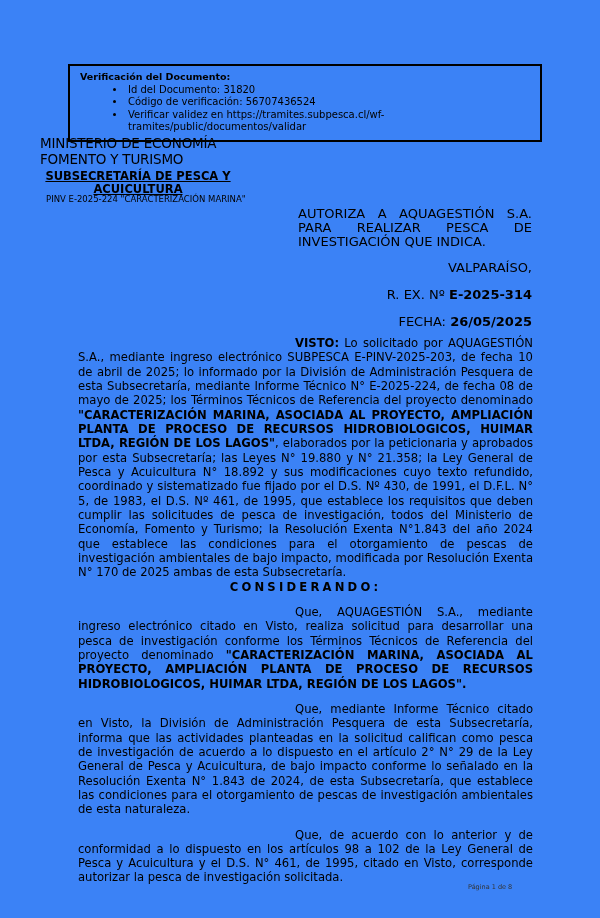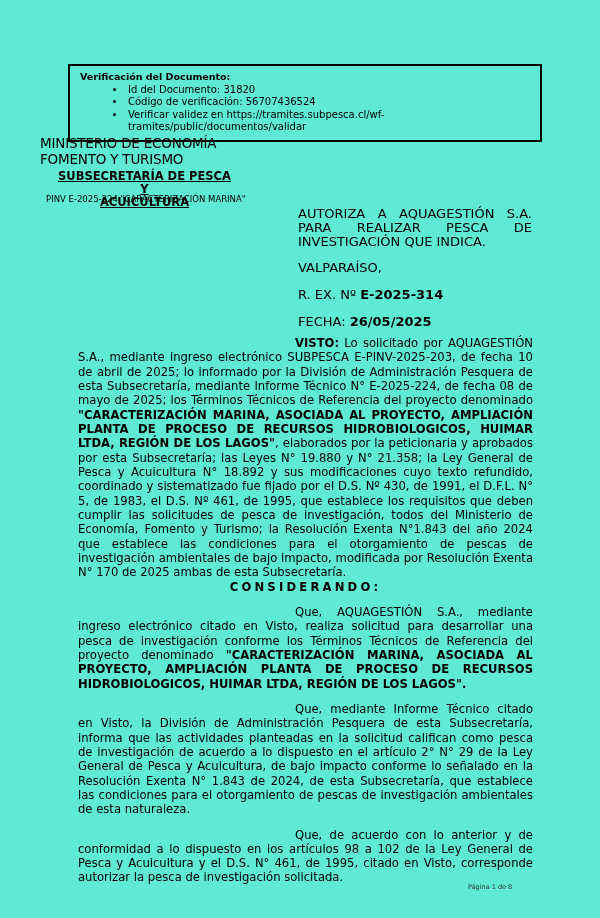--- a/index.html
+++ b/index.html
@@ -1,20 +1,20 @@
 <!DOCTYPE html>
 <html><head>
 <meta charset="utf-8">
 <style>
   html, body { margin:0; padding:0; background:#ffffff; }
   .page {
     position:relative;
     width:600px;
     height:918px;
-    background:#5eead4;
+    background:#3b82f6;
     color:#000;
     font-family:"DejaVu Sans","Liberation Sans",sans-serif;
     overflow:hidden;
   }
   
   .verify-box {
     position:absolute;
     left:68px; top:64px;
     width:454px;
     border:2px solid #000;
@@ -25,28 +25,28 @@
   .verify-list li { line-height:12.4px; margin:0; padding:0 0 0 2px; }
   
   .ministry-block {
     position:absolute; left:40px; top:136px; width:196px;
     font-size:13.5px; line-height:15.5px; letter-spacing:-0.2px;
   }
   .subsecretaria-block {
     position:absolute; left:40px; top:170px; width:196px;
     text-align:center; font-size:11.5px; font-weight:bold; line-height:13px;
   }
-  .subsecretaria-block .u { text-decoration:underline;margin-left:13px; }
+  .subsecretaria-block .u { text-decoration:underline; }
   .pinv-ref { position:absolute; left:46px; top:194px; font-size:8.5px; }
   
   .subject-block {
     position:absolute; left:298px; top:207px; width:234px;
     font-size:13px; line-height:13.8px;
   }
-  .subject-block p { margin:0; }
+  .subject-block p { margin:0;text-align:right; }
   .subject-block .subject { text-align:justify; }
   .subject-block .city,
   .subject-block .rex,
   .subject-block .fecha { margin-top:13px; }
   
   .body-text {
     position:absolute; left:78px; top:336px; width:455px;
     font-size:11.6px; line-height:14.33px; text-align:justify;
   }
   .para { margin:0; text-indent:217px; }

